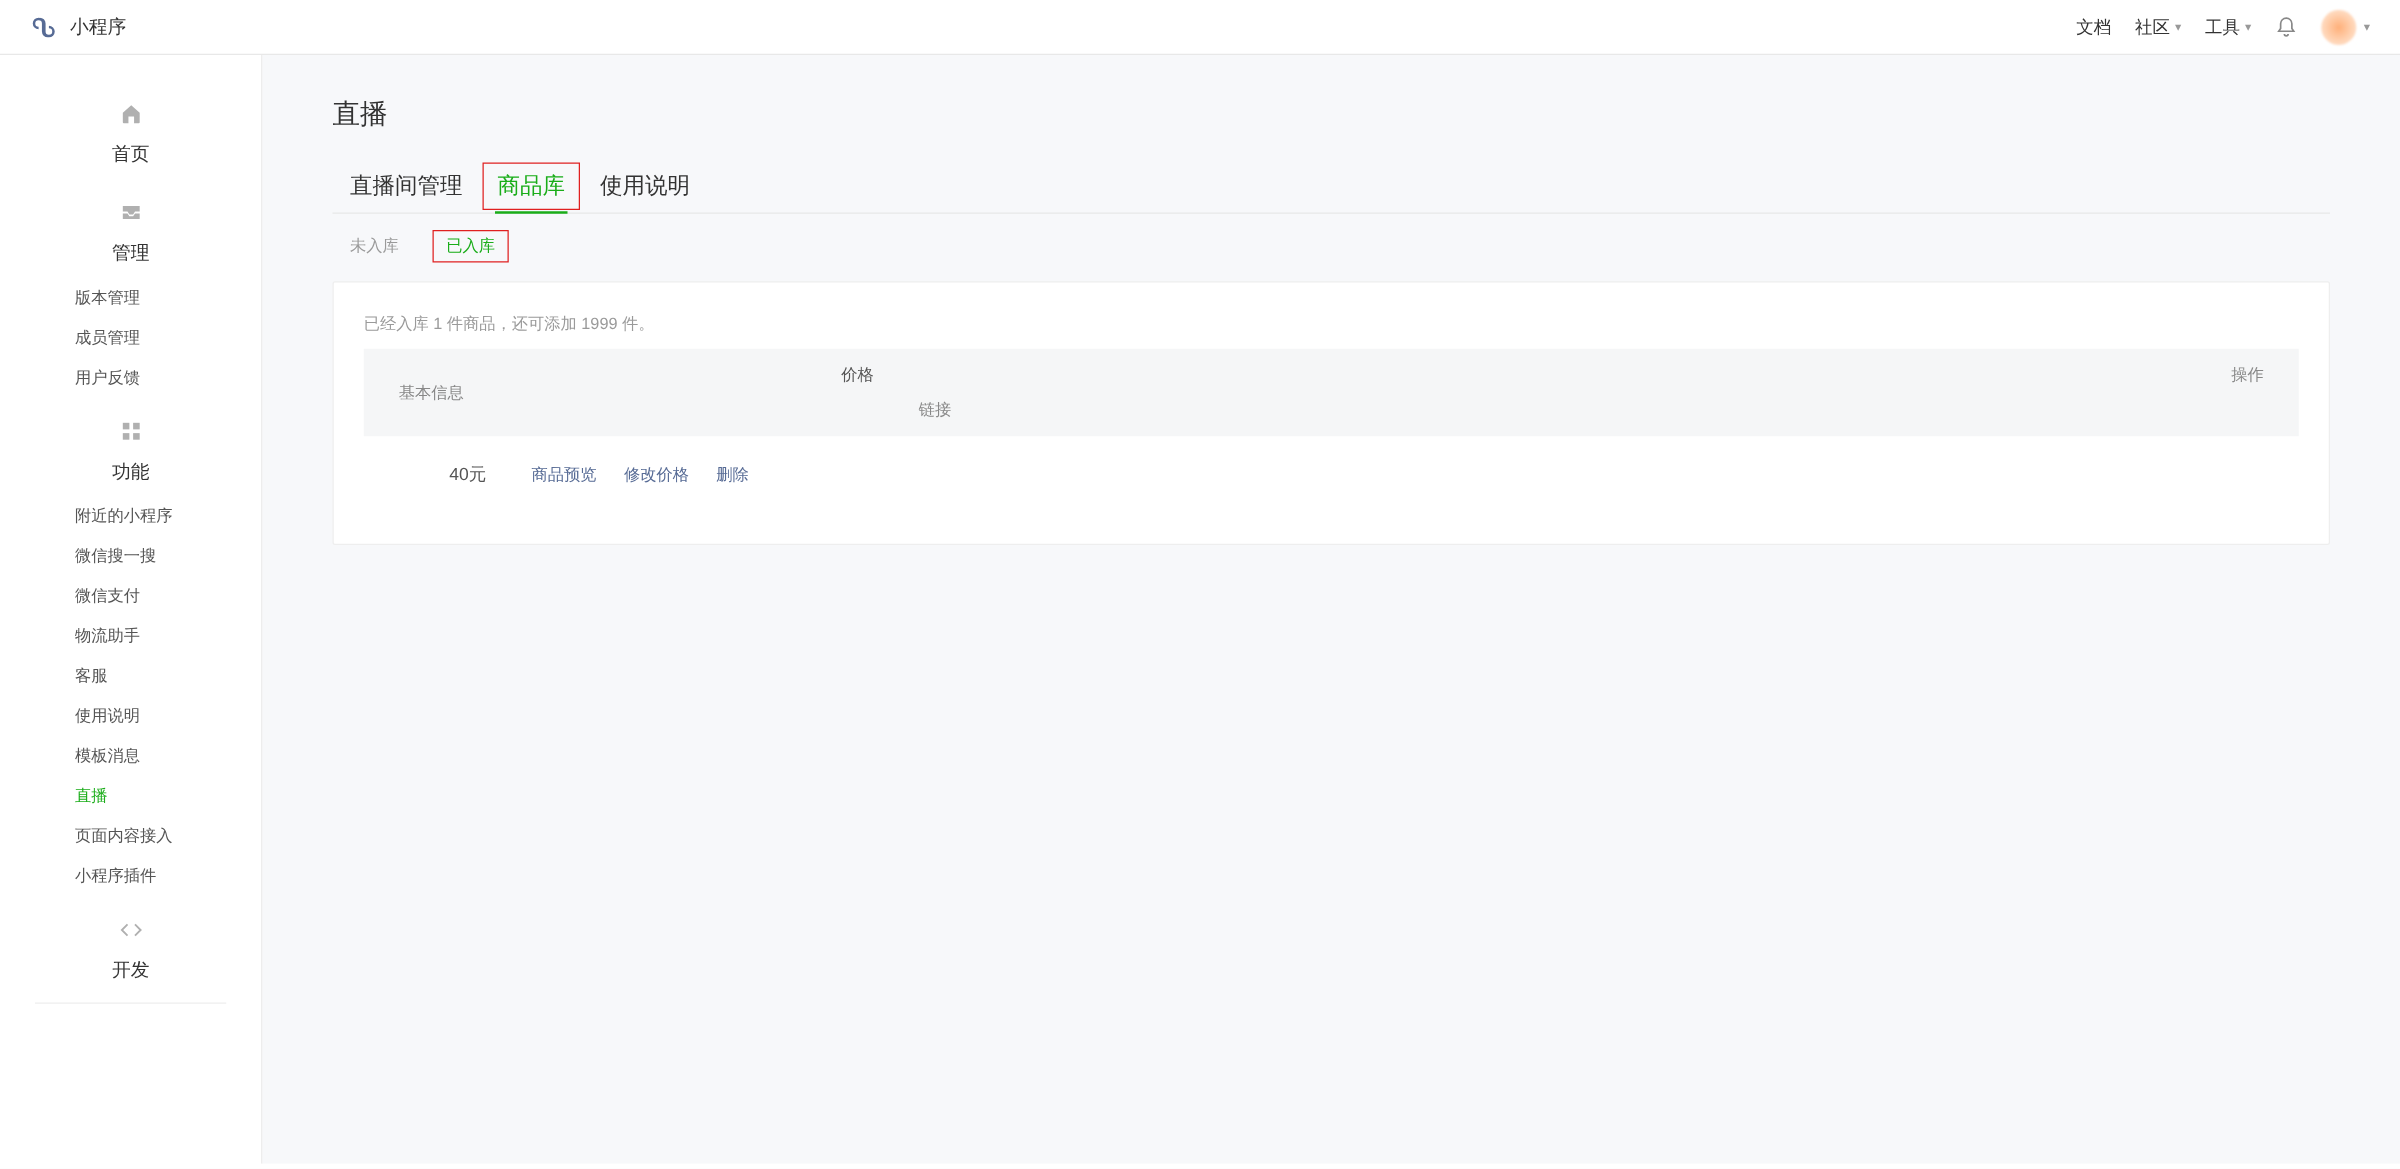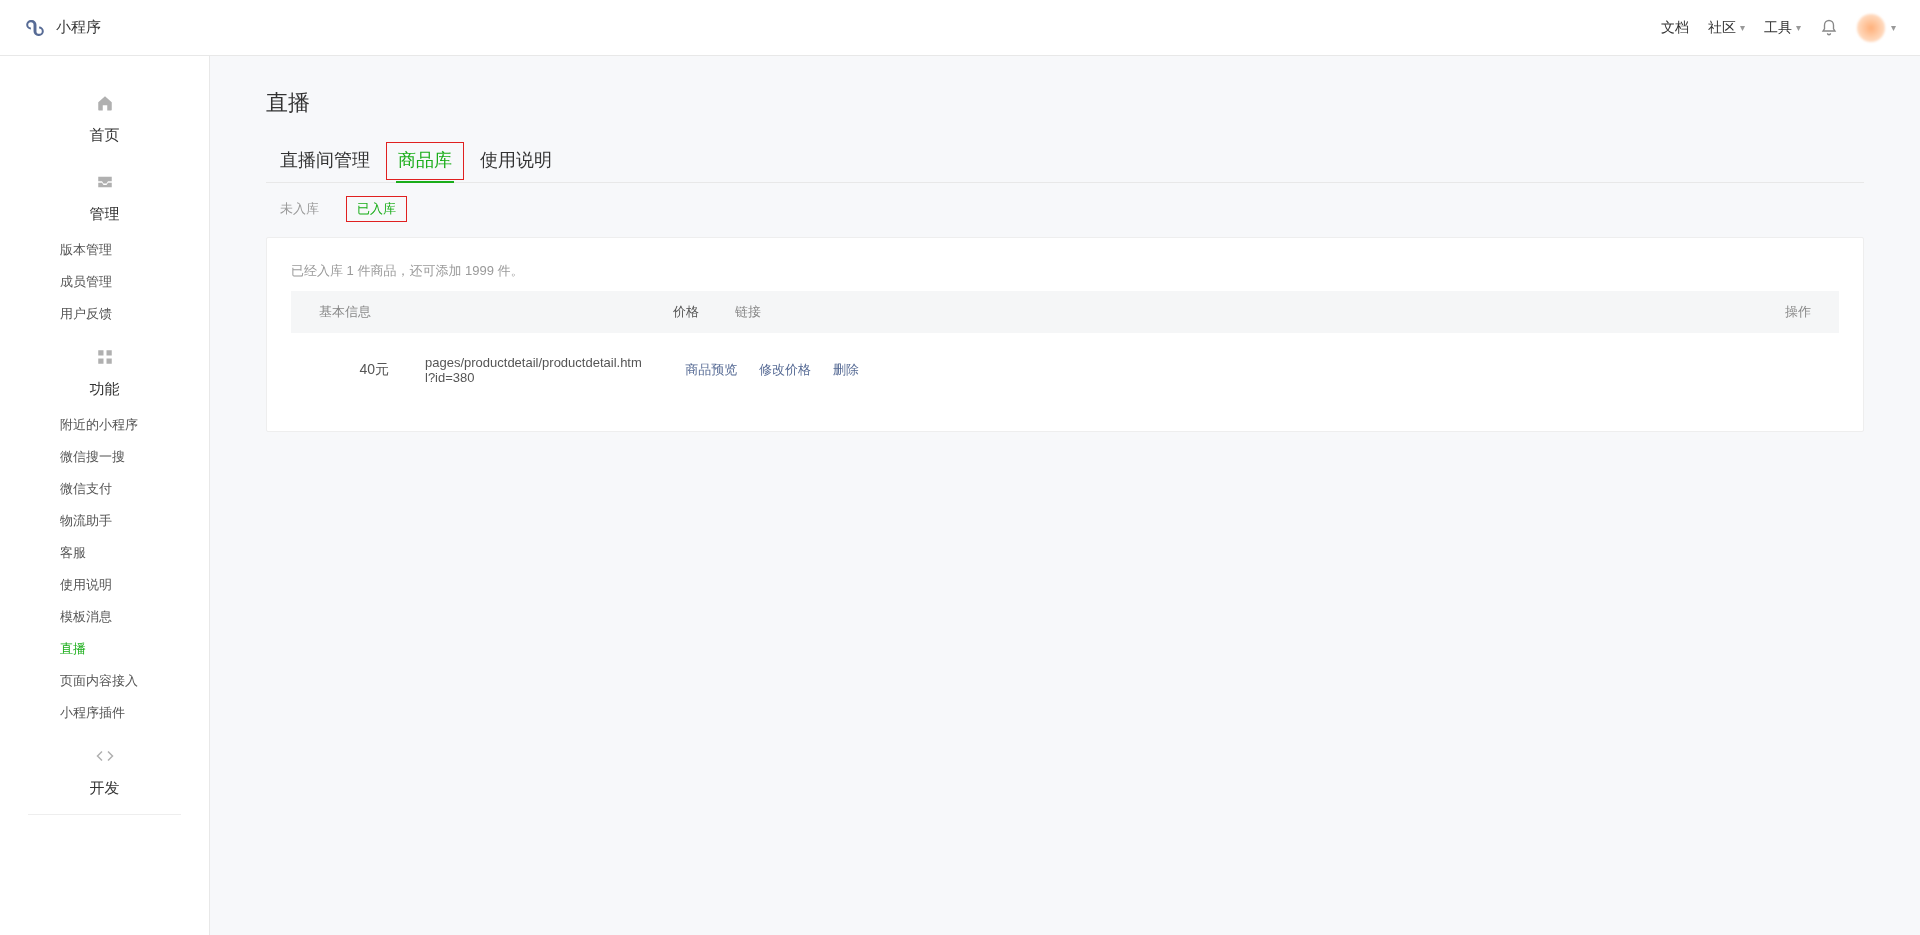--- a/index.html
+++ b/index.html
@@ -1,18 +1,18 @@
 <!DOCTYPE html>
 <html><head>
   <meta charset="utf-8">
   <style>
     * { margin: 0; padding: 0; box-sizing: border-box; }
     body { font-family: -apple-system, BlinkMacSystemFont, "PingFang SC", "Microsoft YaHei", sans-serif; font-size: 14px; color: #333; background: #fff; }
     
-    .topbar { height: 56px; border-bottom: 1px solid #e8e8e8; display: flex; align-items: center; padding: 0 24px; justify-content: space-between; }
+    .topbar { height: 44px; border-bottom: 1px solid #e8e8e8; display: flex; align-items: center; padding: 0 24px; justify-content: space-between; }
     .topbar-left { display: flex; align-items: center; gap: 10px; }
     .logo-icon { width: 22px; height: 22px; color: #576B95; }
     .topbar-title { font-size: 15px; color: #333; }
     .topbar-right { display: flex; align-items: center; gap: 19px; }
     .topnav-item { color: #333; font-size: 14px; cursor: pointer; display: flex; align-items: center; gap: 4px; }
     .chevron { font-size: 10px; color: #999; }
     .bell-icon { width: 18px; height: 18px; color: #888; }
     .avatar { width: 28px; height: 28px; border-radius: 50%; background: radial-gradient(circle, #ffb07a 0%, #ffd6b8 60%, #ffe9da 100%); filter: blur(1px); }
     .avatar-wrap { display: flex; align-items: center; gap: 6px; }
     
@@ -38,21 +38,21 @@
     .subtab.active { color: #1aad19; outline: 1px solid #e02020; }
     
     .card { background: #fff; border: 1px solid #eee; border-radius: 2px; padding: 24px; }
     .card-hint { font-size: 13px; color: #9a9a9a; margin-bottom: 11px; }
     
     .tbl { width: 100%; }
     .tbl-head { display: flex; background: #f5f6f7; padding: 12px 28px; font-size: 13px; color: #888; }
     .tbl-row { display: flex; align-items: center; padding: 22px 28px; }
     .col-info { flex: 0 0 310px; display: flex; align-items: center; gap: 14px; }
     .col-price { flex: 0 0 70px; text-align: right; color: #555; }
-    .col-link-h { flex: 1; padding-left: 36px; }
+    .col-link-h { flex: 1; padding-left: 36px; margin-top: 28px; }
     .col-link { flex: 1; padding-left: 36px; color: #555; font-size: 13px; word-break: break-all; max-width: 260px; }
     .col-actions { flex: 0 0 210px; text-align: right; }
     .act-link { color: #576B95; font-size: 13px; cursor: pointer; margin-left: 18px; }
     .thumb { width: 82px; height: 82px; background: linear-gradient(180deg, #d8d5cd 0%, #d8d5cd 35%, #6b6b60 35%, #5a5a50 100%); position: relative; flex-shrink: 0; }
     .thumb::before { content: ""; position: absolute; left: 6px; top: 28px; width: 34px; height: 22px; background: #c8c4bb; }
     .thumb::after { content: ""; position: absolute; left: 8px; top: 18px; width: 18px; height: 12px; background: #e6e2da; }
     .prod-name { font-size: 14px; color: #333; }
   </style>
 </head>
 <body>
@@ -157,21 +157,20 @@
       <div class="card-hint">已经入库 1 件商品，还可添加 1999 件。</div>
       <div class="tbl">
         <div class="tbl-head">
           <div class="col-info">基本信息</div>
           <div class="col-price">价格</div>
           <div class="col-link-h">链接</div>
           <div class="col-actions">操作</div>
         </div>
         <div class="tbl-row">
           <div class="col-price">40元</div>
-          <div class="col-link">pages/productdetail/productdetail.html?id=380</div>
           <div class="col-actions">
             <span class="act-link">商品预览</span>
             <span class="act-link">修改价格</span>
             <span class="act-link">删除</span>
           </div>
         </div>
       </div>
     </div>
   </div>
 </div>

